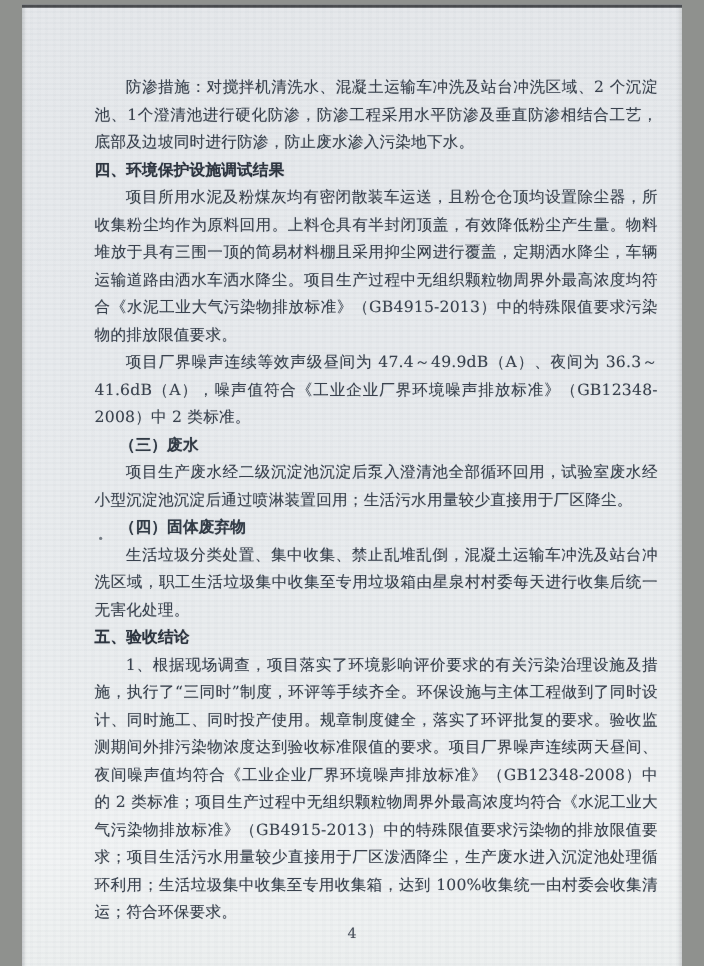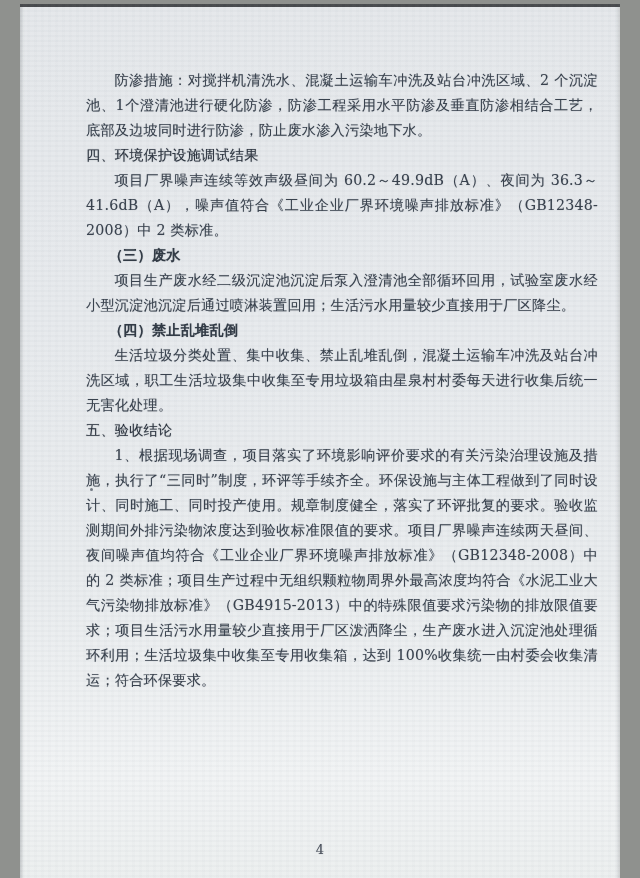--- a/index.html
+++ b/index.html
@@ -43,21 +43,21 @@
     text-align: justify;
     text-shadow: 0 0 1px rgba(57, 66, 78, 0.35);
   }
   .doc-content p, .doc-content h2, .doc-content h3 {
     margin: 0;
     font-size: inherit;
     line-height: inherit;
   }
   .para-body { text-indent: 2em; }
   .heading-major {
-    font-weight: normal;
+    font-weight: bold;
     color: #2d3540;
     text-shadow: 0 0 1px rgba(45, 53, 64, 0.5);
   }
   .heading-sub {
     font-weight: bold;
     text-indent: 1.6em;
     color: #323b46;
     text-shadow: 0 0 1px rgba(50, 59, 70, 0.45);
   }
   .page-number {
@@ -81,23 +81,24 @@
     background: rgba(57, 66, 78, 0.65);
   }
 </style>
 </head>
 <body>
 
 <div class="scan-page">
   <div class="doc-content">
     <p class="para-body">防渗措施：对搅拌机清洗水、混凝土运输车冲洗及站台冲洗区域、2 个沉淀池、1个澄清池进行硬化防渗，防渗工程采用水平防渗及垂直防渗相结合工艺，底部及边坡同时进行防渗，防止废水渗入污染地下水。</p>
     <h2 class="heading-major">四、环境保护设施调试结果</h2>
-    <p class="para-body">项目厂界噪声连续等效声级昼间为 60.2～49.9dB（A）、夜间为 36.3～41.6dB（A），噪声值符合《工业企业厂界环境噪声排放标准》（GB12348-2008）中 2 类标准。</p>
+    <p class="para-body">项目所用水泥及粉煤灰均有密闭散装车运送，且粉仓仓顶均设置除尘器，所收集粉尘均作为原料回用。上料仓具有半封闭顶盖，有效降低粉尘产生量。物料堆放于具有三围一顶的简易材料棚且采用抑尘网进行覆盖，定期洒水降尘，车辆运输道路由洒水车洒水降尘。项目生产过程中无组织颗粒物周界外最高浓度均符合《水泥工业大气污染物排放标准》（GB4915-2013）中的特殊限值要求污染物的排放限值要求。</p>
+    <p class="para-body">项目厂界噪声连续等效声级昼间为 47.4～49.9dB（A）、夜间为 36.3～41.6dB（A），噪声值符合《工业企业厂界环境噪声排放标准》（GB12348-2008）中 2 类标准。</p>
     <h3 class="heading-sub">（三）废水</h3>
     <p class="para-body">项目生产废水经二级沉淀池沉淀后泵入澄清池全部循环回用，试验室废水经小型沉淀池沉淀后通过喷淋装置回用；生活污水用量较少直接用于厂区降尘。</p>
-    <h3 class="heading-sub">（四）禁止乱堆乱倒</h3>
+    <h3 class="heading-sub">（四）固体废弃物</h3>
     <p class="para-body">生活垃圾分类处置、集中收集、禁止乱堆乱倒，混凝土运输车冲洗及站台冲洗区域，职工生活垃圾集中收集至专用垃圾箱由星泉村村委每天进行收集后统一无害化处理。</p>
     <h2 class="heading-major">五、验收结论</h2>
     <p class="para-body">1、根据现场调查，项目落实了环境影响评价要求的有关污染治理设施及措施，执行了“三同时”制度，环评等手续齐全。环保设施与主体工程做到了同时设计、同时施工、同时投产使用。规章制度健全，落实了环评批复的要求。验收监测期间外排污染物浓度达到验收标准限值的要求。项目厂界噪声连续两天昼间、夜间噪声值均符合《工业企业厂界环境噪声排放标准》（GB12348-2008）中的 2 类标准；项目生产过程中无组织颗粒物周界外最高浓度均符合《水泥工业大气污染物排放标准》（GB4915-2013）中的特殊限值要求污染物的排放限值要求；项目生活污水用量较少直接用于厂区泼洒降尘，生产废水进入沉淀池处理循环利用；生活垃圾集中收集至专用收集箱，达到 100%收集统一由村委会收集清运；符合环保要求。</p>
   </div>
   <div class="scan-speck"></div>
   <div class="page-number">4</div>
 </div>
 
 </body></html>

